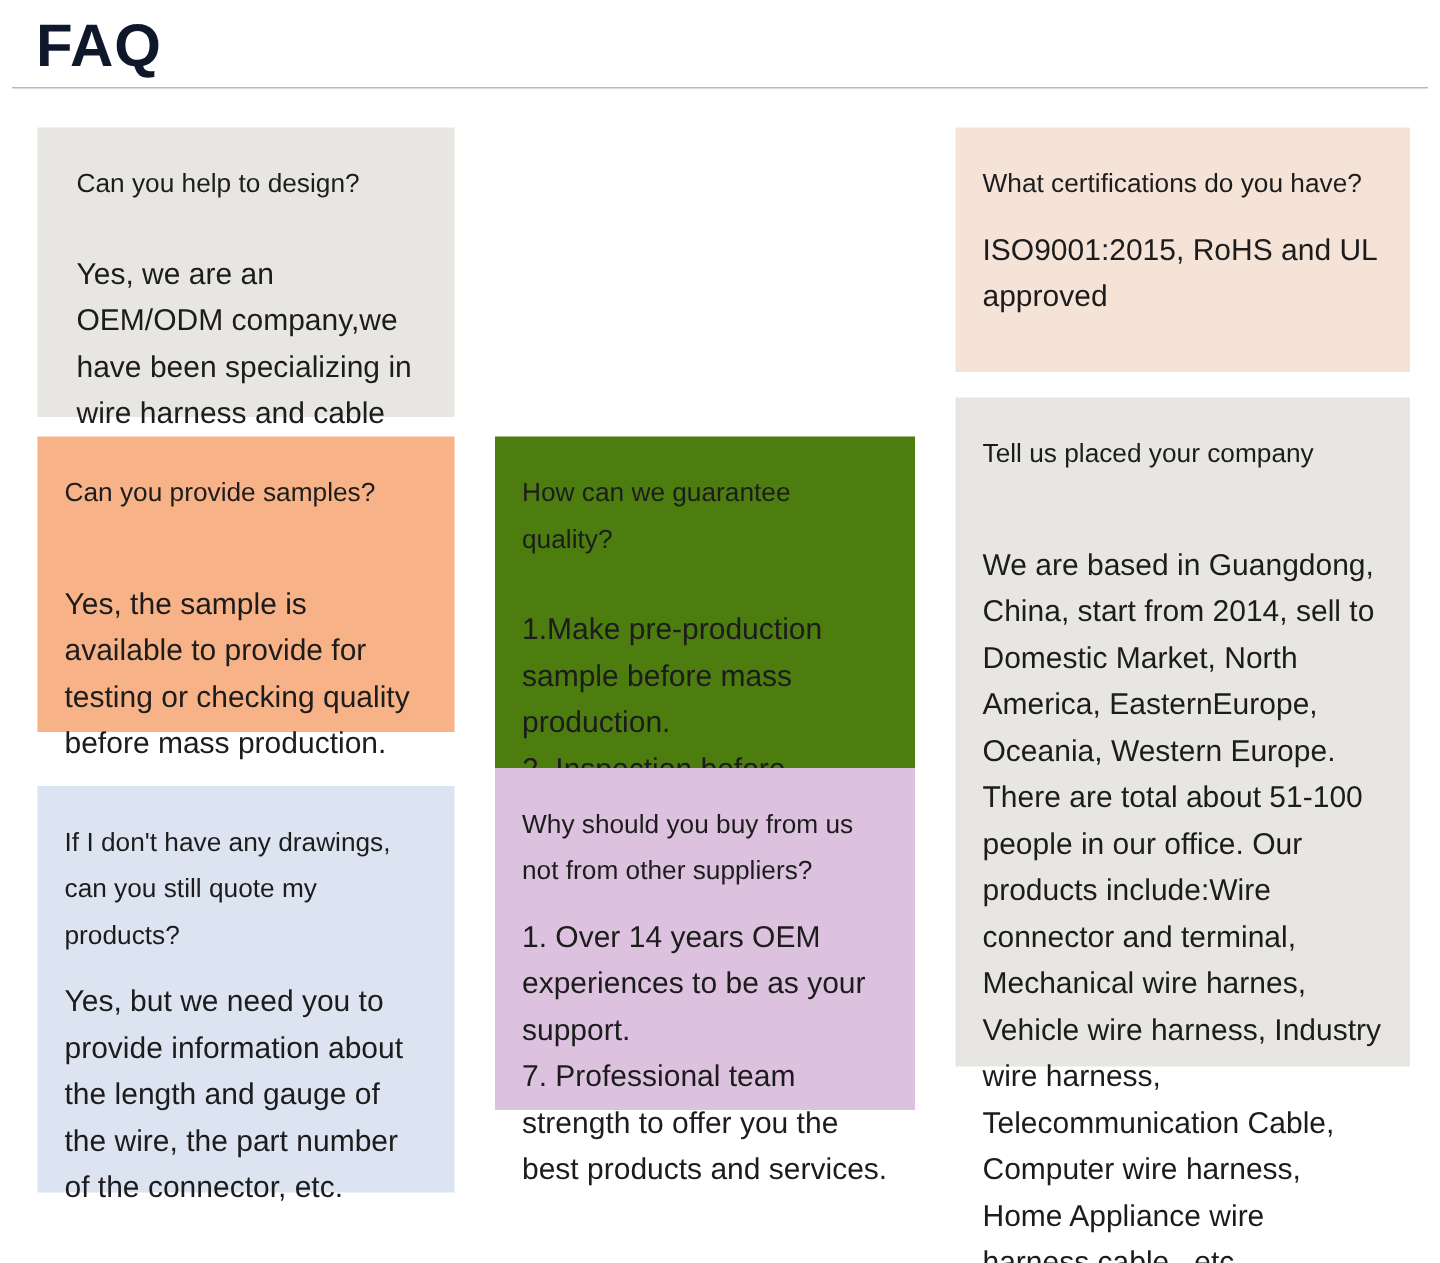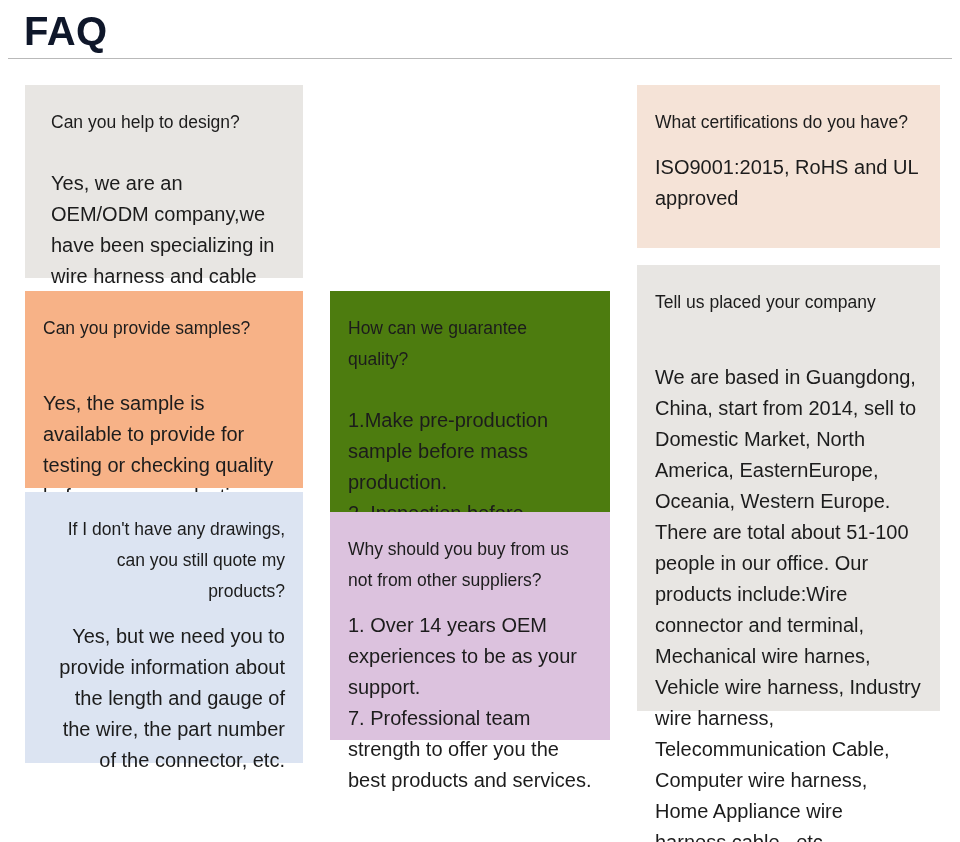--- a/index.html
+++ b/index.html
@@ -82,21 +82,21 @@
   }
 
   .gap-sm { height: 14px; }
   .gap-md { height: 30px; }
   .gap-lg { height: 44px; }
 
   
   
   #card-design        { left: 25px;  top: 25px;  width: 278px; height: 193px; }
   #card-samples       { left: 25px;  top: 231px; width: 278px; height: 197px; }
-  #card-drawings      { left: 25px;  top: 432px; width: 278px; height: 271px; text-align: right; }
+  #card-drawings      { left: 25px;  top: 464px; width: 278px; height: 271px; }
   
   #card-start-design  { left: 330px; top: 25px;  width: 280px; height: 193px; }
   #card-quality       { left: 330px; top: 231px; width: 280px; height: 260px; }
   #card-why-buy       { left: 330px; top: 452px; width: 280px; height: 228px; }
   
   #card-certs         { left: 637px; top: 25px;  width: 303px; height: 163px; }
   #card-company       { left: 637px; top: 205px; width: 303px; height: 446px; }
 
   #card-design       .faq-question,
   #card-design       .faq-answer   { padding-left: 8px; }

